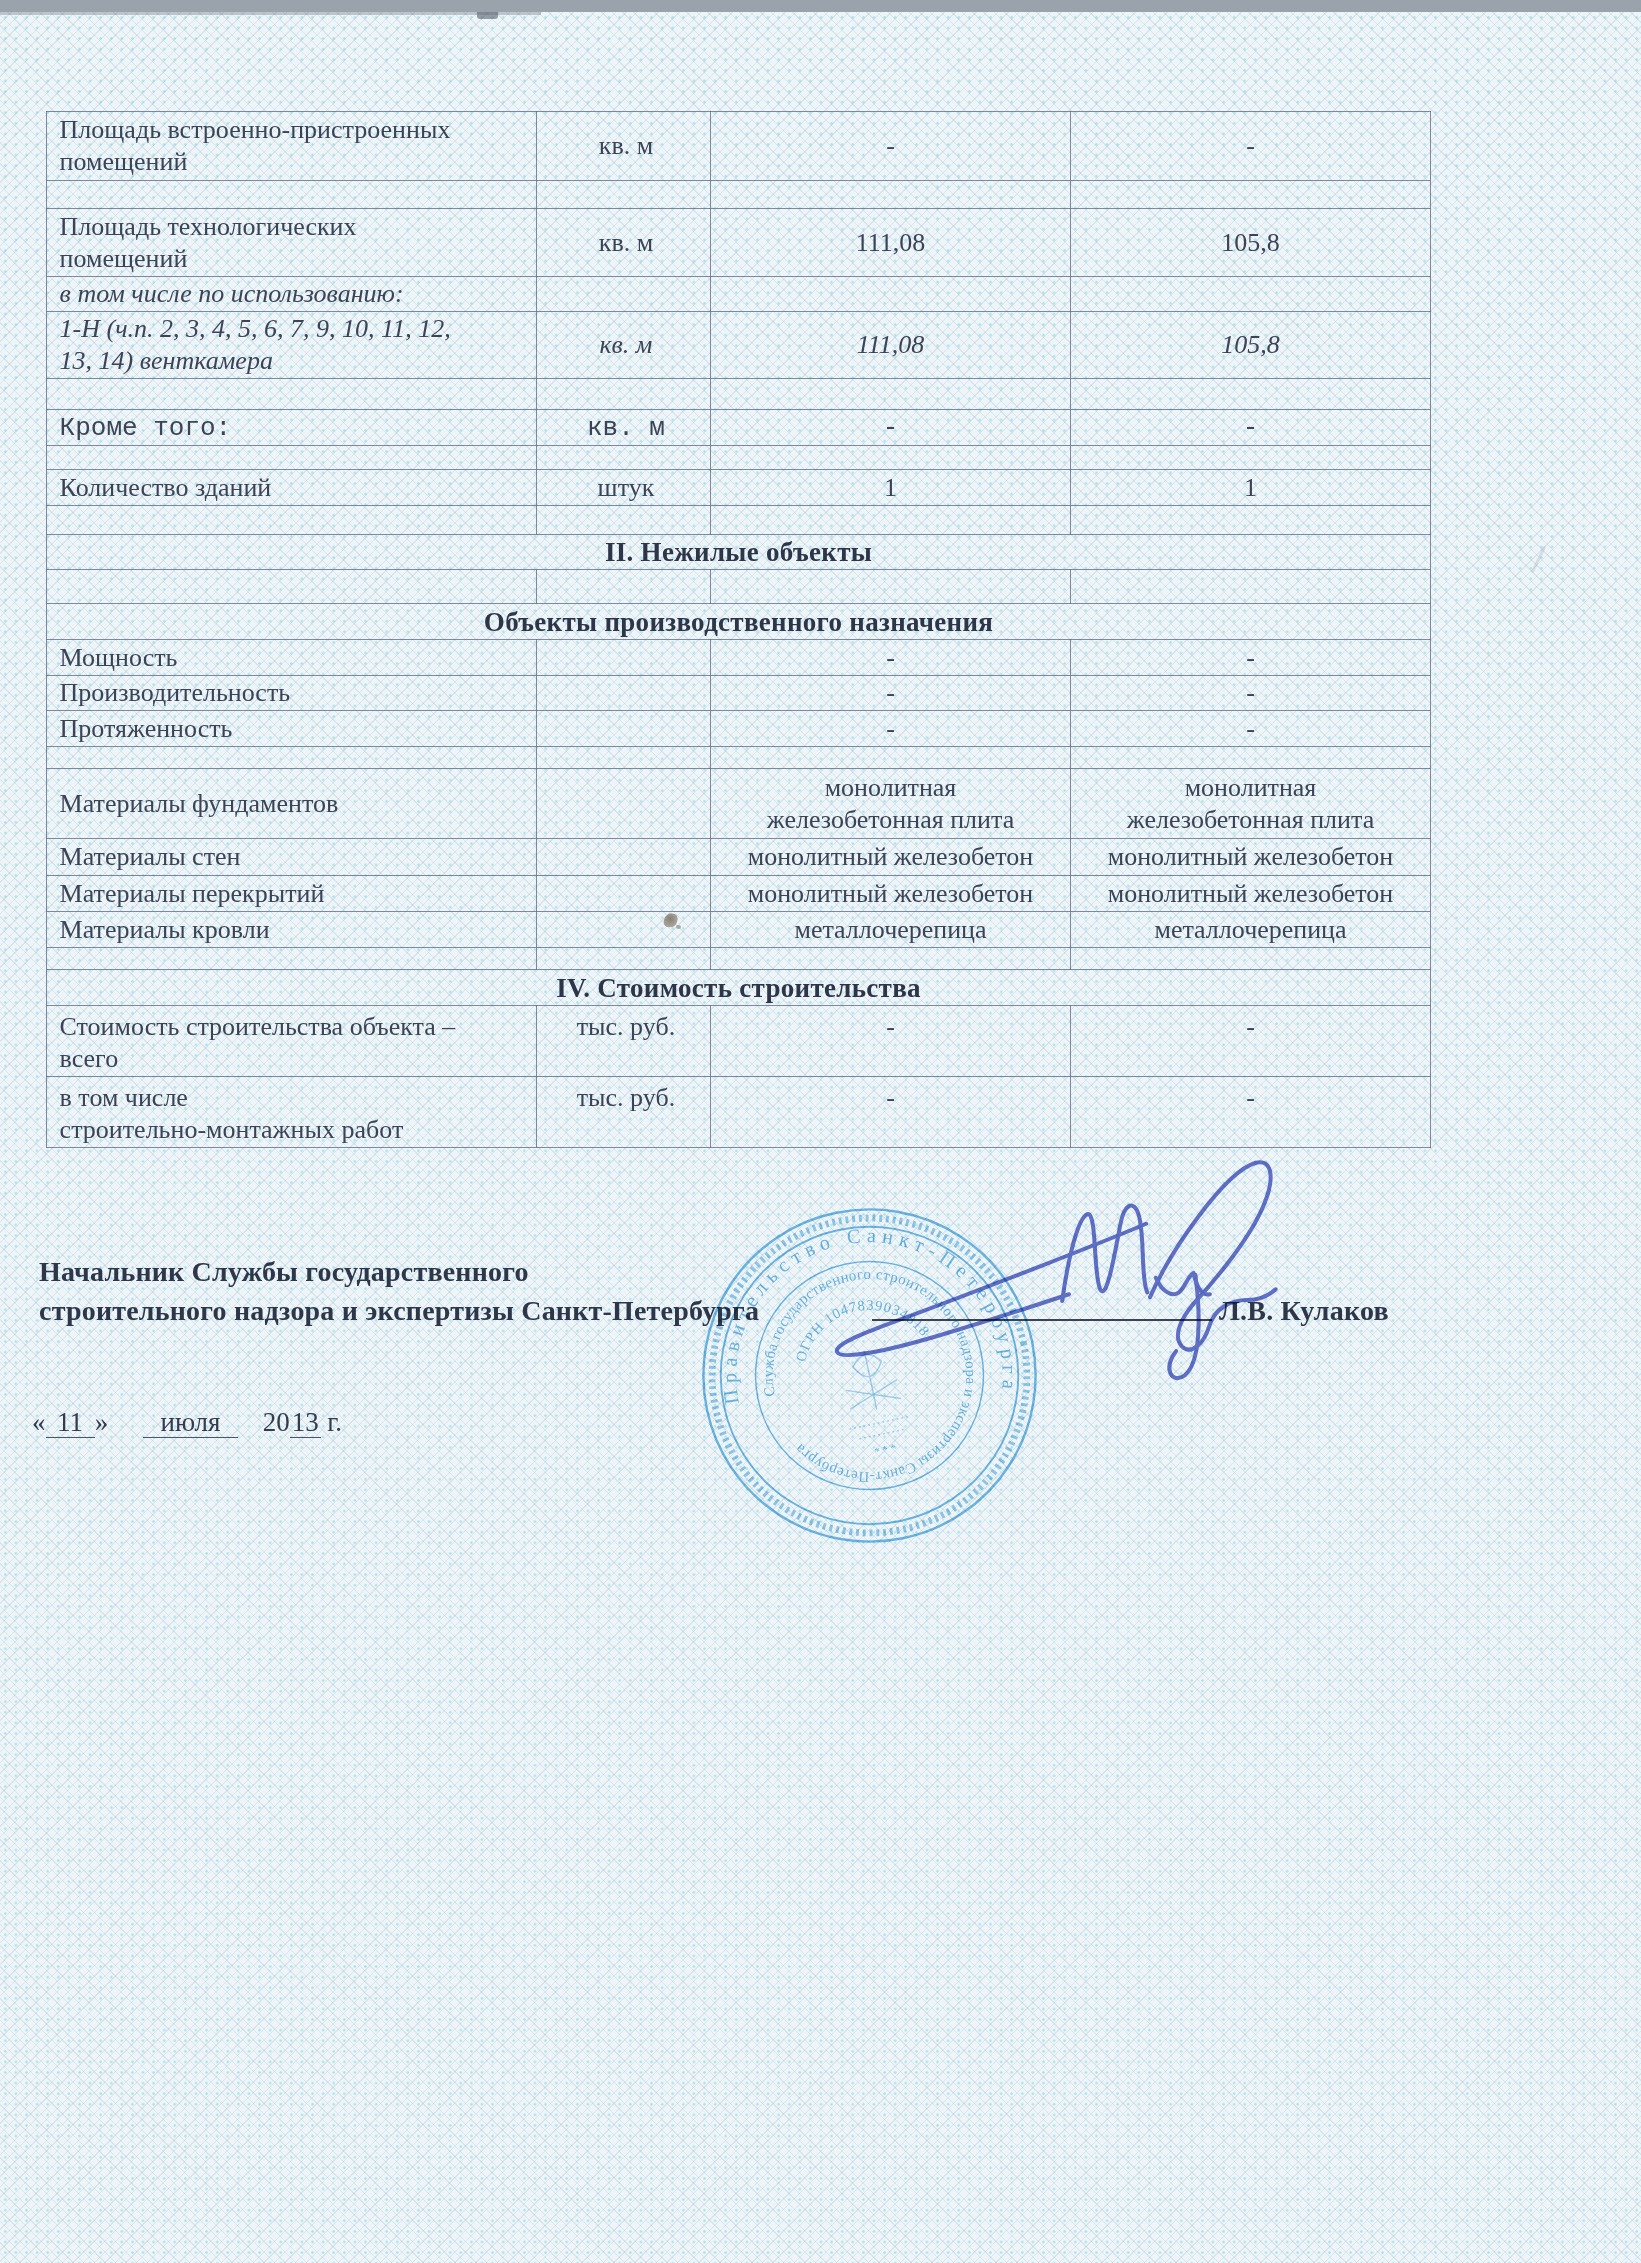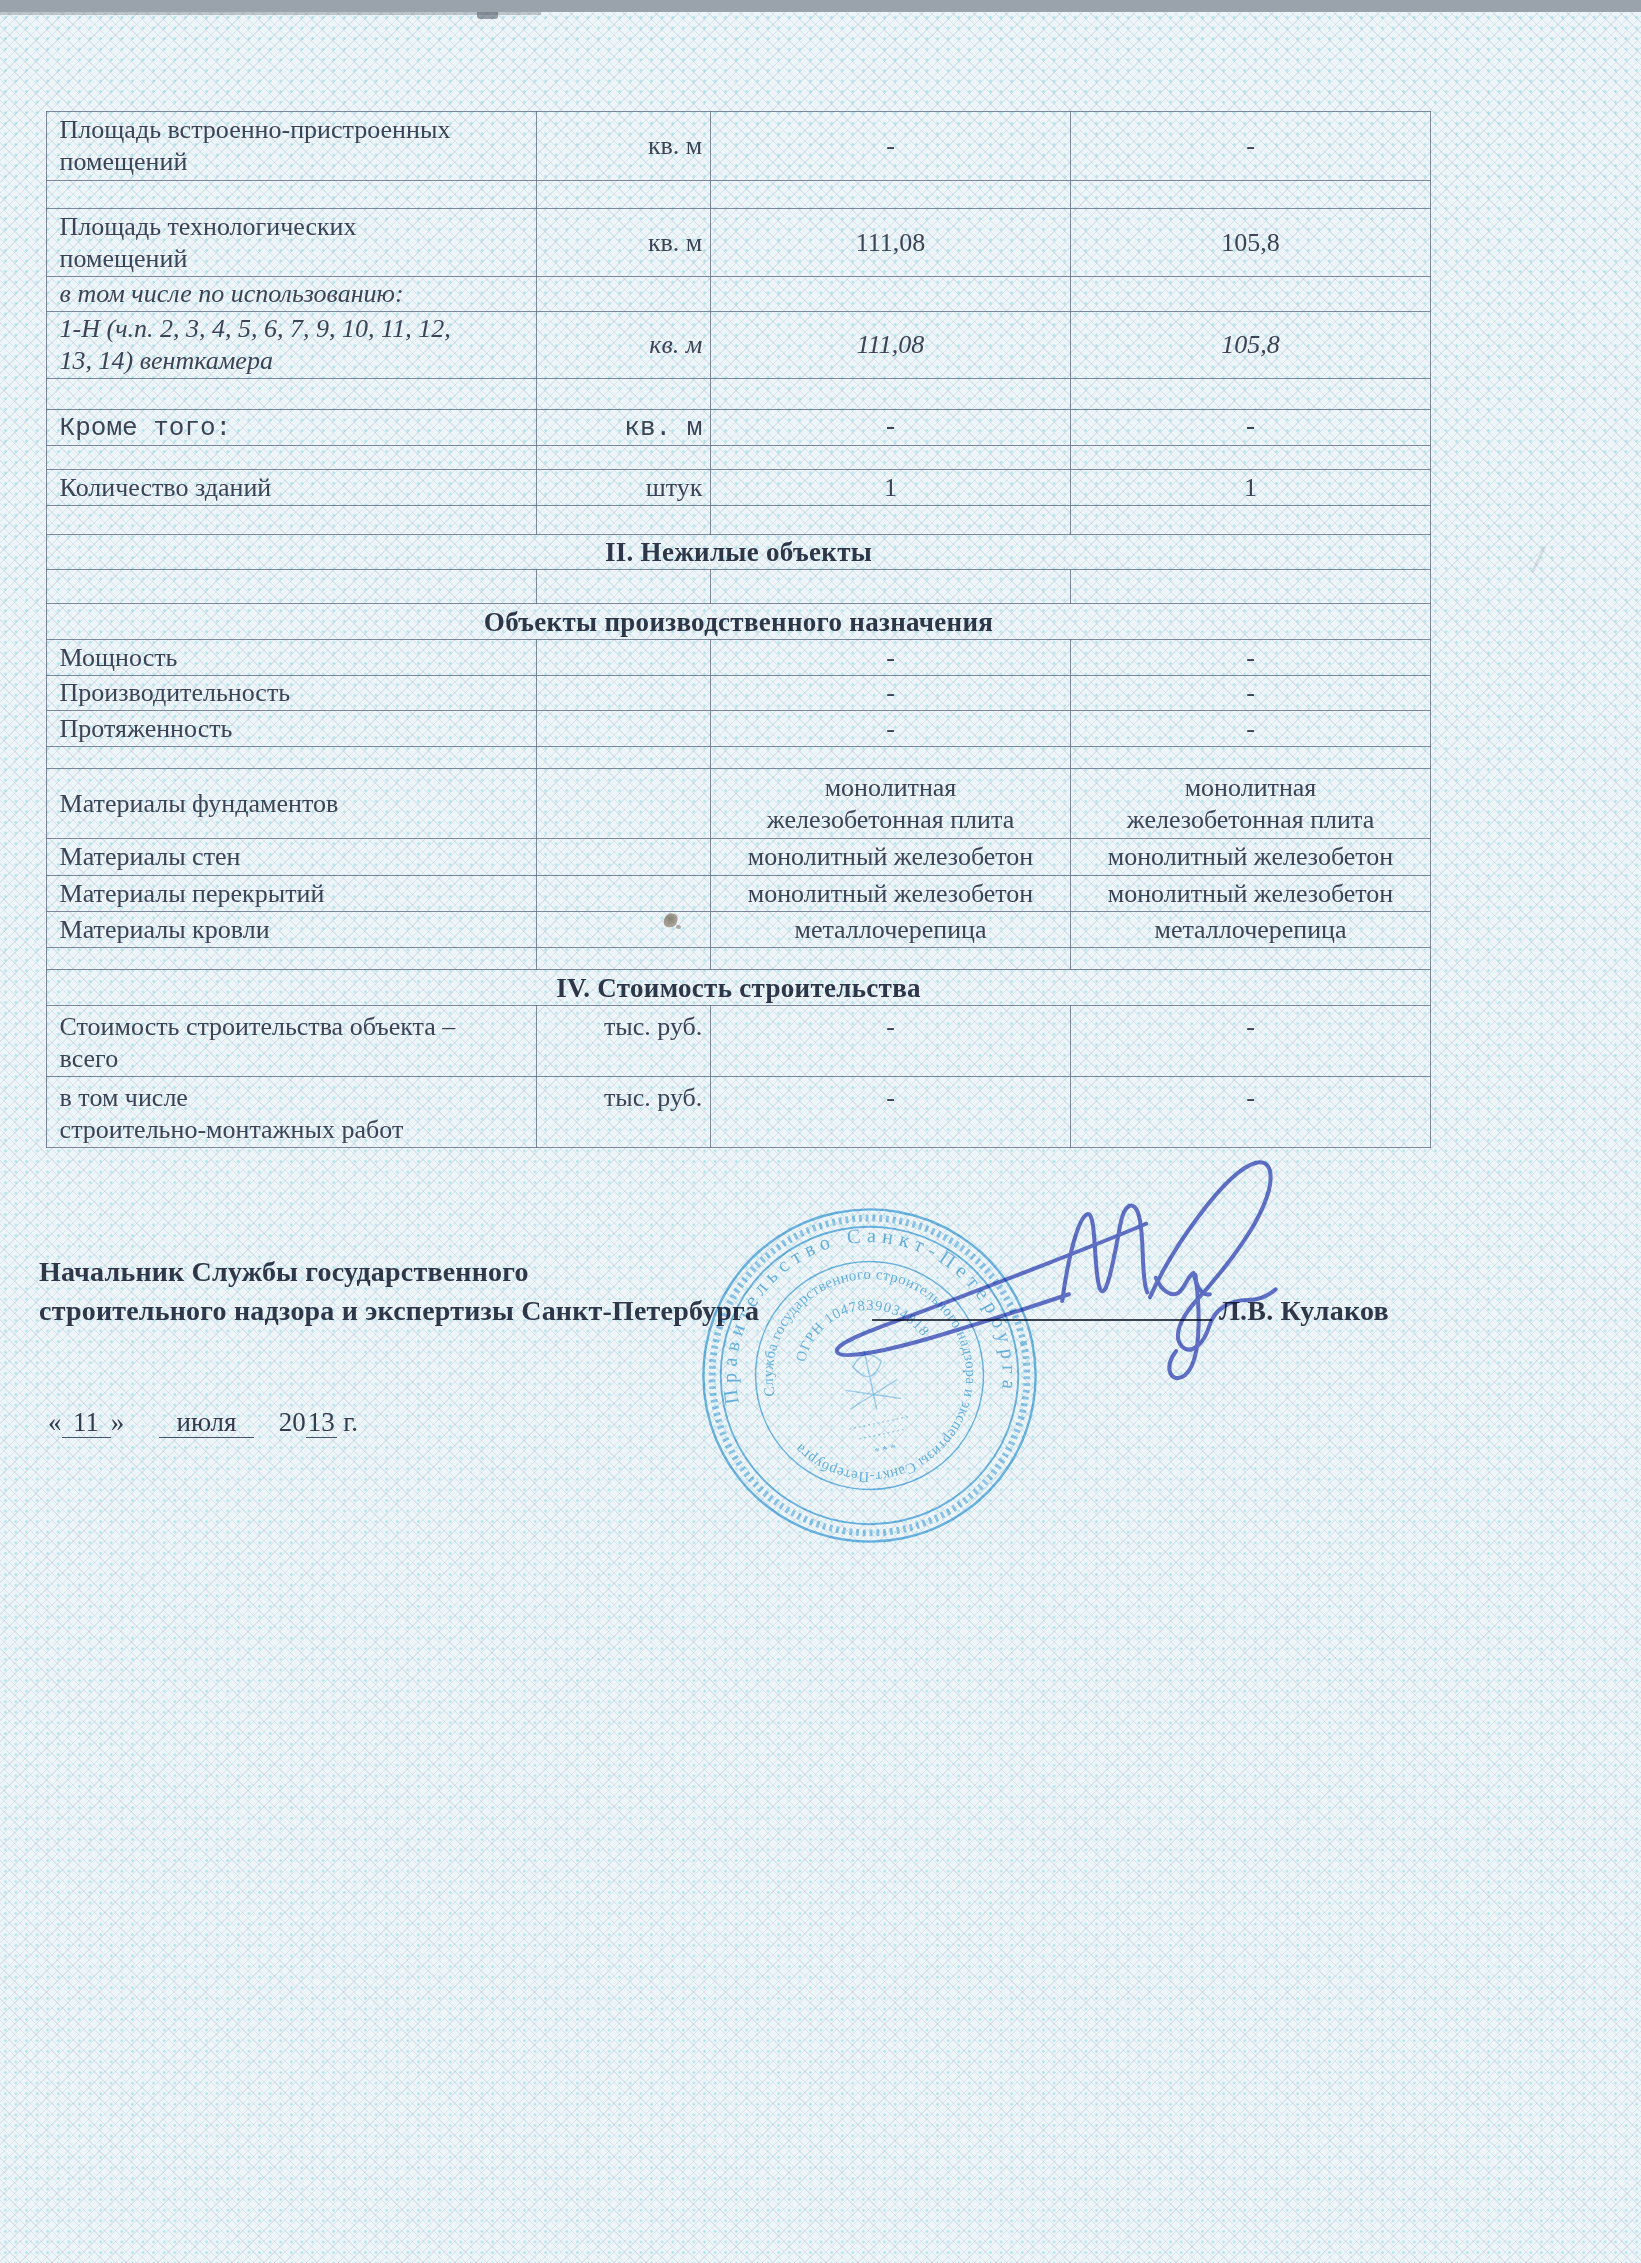--- a/index.html
+++ b/index.html
@@ -15,30 +15,30 @@
     color:#3b4356;
   }
   
   .doc-table{position:absolute;left:46px;top:99px;width:1384px;border-collapse:collapse;table-layout:fixed;}
   .doc-table td{
     border:1px solid rgba(96,110,134,.8);
     font-size:26px;line-height:32px;color:#3b4356;
     vertical-align:middle;padding:1px 7.7px;white-space:pre-line;overflow:hidden;
   }
   td.c-label{padding-left:12.6px;text-align:left;}
-  td.c-unit{padding-left:12.6px;text-align:right;}
+  td.c-unit{padding-left:12.6px;text-align:center;}
   td.c-val{text-align:center;}
   tr.italic td{font-style:italic;}
   tr.vtop td{vertical-align:top;padding-top:4.8px;}
   td.section-cell{text-align:center;font-weight:bold;font-size:27px;color:#2d3649;letter-spacing:0.3px;}
   
   .abs{position:absolute;}
   .signoff-line{font-weight:bold;font-size:28px;color:#2e3749;letter-spacing:0.2px;white-space:nowrap;font-family:Liberation Serif, serif;}
   .sig-rule{left:872px;top:1307px;width:340px;height:0;border-bottom:2.9px solid #3c4352;}
-  .date-line{left:48px;top:1395px;font-size:27px;color:#333b4e;white-space:nowrap;}
+  .date-line{left:32px;top:1395px;font-size:27px;color:#333b4e;white-space:nowrap;}
   .date-line .u{border-bottom:1.9px solid #4a546c;display:inline-block;line-height:29px;}
   .u-day{padding:0 11.6px;}
   .u-month{padding:0 17.4px;margin-left:35px;}
   .u-year{padding:0 1.9px;}
   .gap-year{margin-left:25px;}
   
   .stamp-svg{left:686px;top:1180px;transform:rotate(-12deg);opacity:.78;mix-blend-mode:multiply;}
   .sign-svg{left:816px;top:1144px;opacity:.92;mix-blend-mode:multiply;}
   
   .scan-top{left:0;top:0;width:541px;height:2.9px;background:rgba(128,138,148,.45);}

